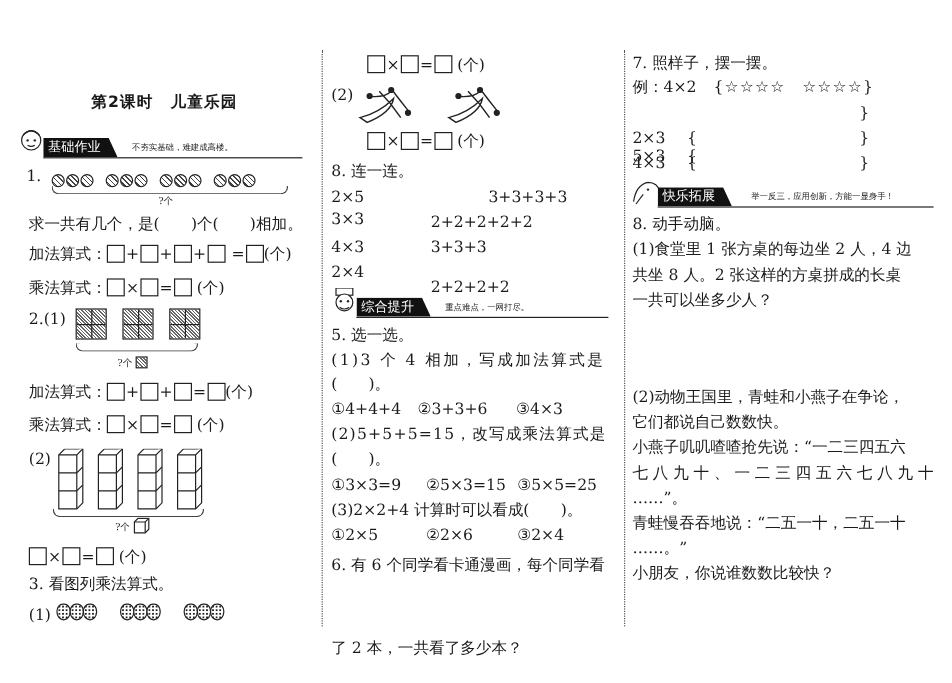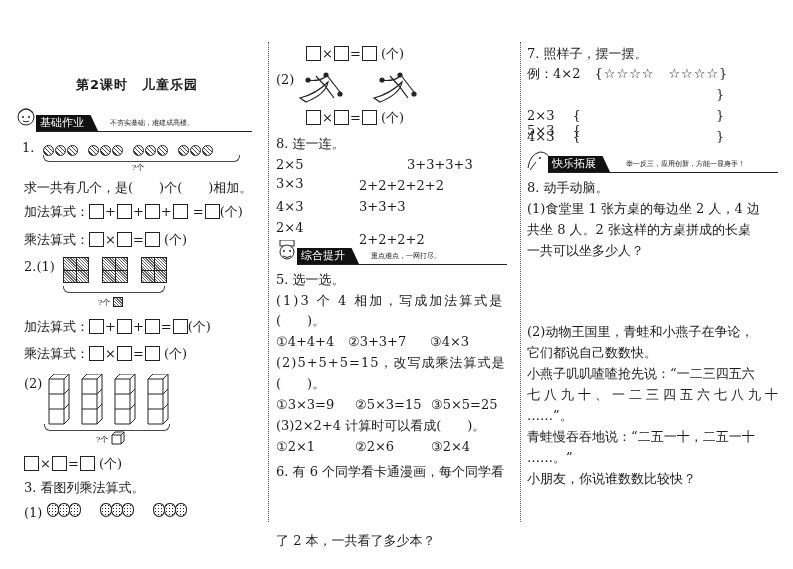--- a/index.html
+++ b/index.html
@@ -186,31 +186,31 @@
   </svg>
   <div class="tag">综合提升</div>
   <div class="motto" style="left:96px;">重点难点，一网打尽。</div>
   <div class="rule" style="left:22px; width:210px;"></div>
 </div>
 
 <div class="abs txt" style="left:276px; top:272px;">5. 选一选。</div>
 <div class="abs txt" style="left:276px; top:293px; letter-spacing:2px;">(1)3 个 4 相加，写成加法算式是</div>
 <div class="abs txt" style="left:276px; top:313px;">(　　)。</div>
 <div class="abs txt" style="left:276px; top:334px;">①4+4+4</div>
-<div class="abs txt" style="left:348px; top:334px;">②3+3+7</div>
+<div class="abs txt" style="left:348px; top:334px;">②3+3+6</div>
 <div class="abs txt" style="left:430px; top:334px;">③4×3</div>
 
 <div class="abs txt" style="left:276px; top:355px; letter-spacing:1px;">(2)5+5+5=15，改写成乘法算式是</div>
 <div class="abs txt" style="left:276px; top:376px;">(　　)。</div>
 <div class="abs txt" style="left:276px; top:397px;">①3×3=9</div>
 <div class="abs txt" style="left:355px; top:397px;">②5×3=15</div>
 <div class="abs txt" style="left:431px; top:397px;">③5×5=25</div>
 
 <div class="abs txt" style="left:276px; top:418px;">(3)2×2+4 计算时可以看成(　　)。</div>
-<div class="abs txt" style="left:276px; top:439px;">①2×1</div>
+<div class="abs txt" style="left:276px; top:439px;">①2×5</div>
 <div class="abs txt" style="left:355px; top:439px;">②2×6</div>
 <div class="abs txt" style="left:431px; top:439px;">③2×4</div>
 
 <div class="abs txt" style="left:276px; top:464px;">6. 有 6 个同学看卡通漫画，每个同学看</div>
 <div class="abs txt" style="left:276px; top:485px;margin-top:48px;">了 2 本，一共看了多少本？</div>
 
 <div class="abs txt" style="left:527px; top:46px;">7. 照样子，摆一摆。</div>
 <div class="abs txt" style="left:527px; top:66px;">
   <span>例：4×2</span>
   <span style="margin-left:10px; letter-spacing:1px;">{☆☆☆☆　☆☆☆☆}</span>

